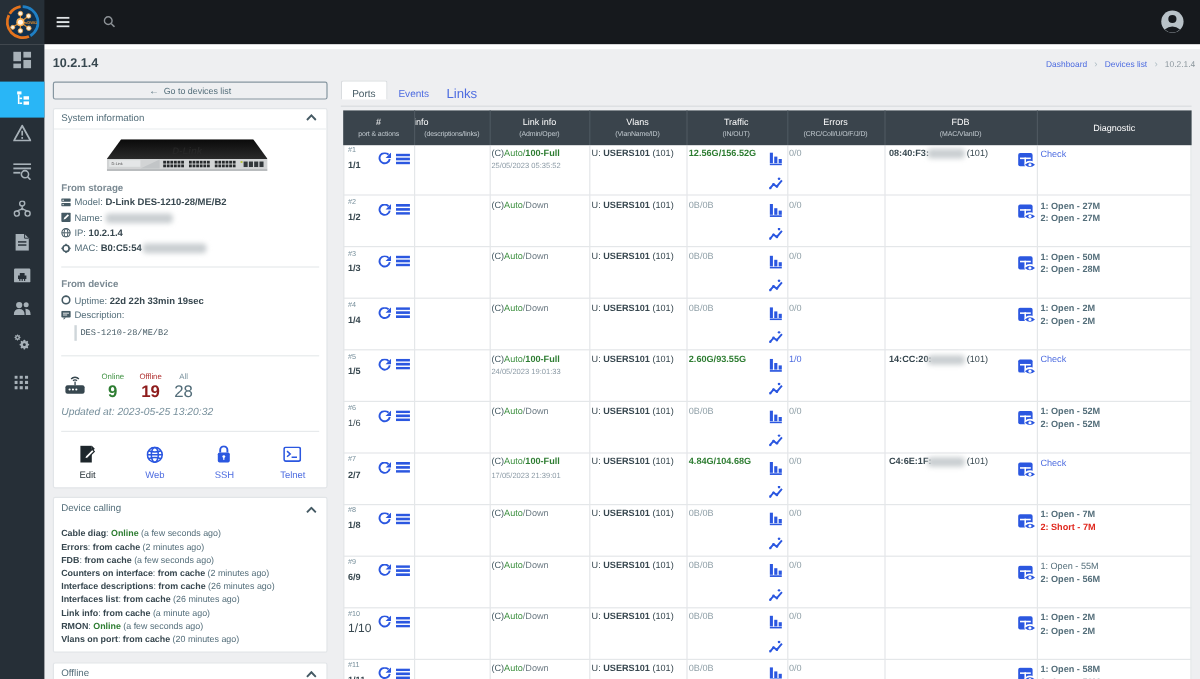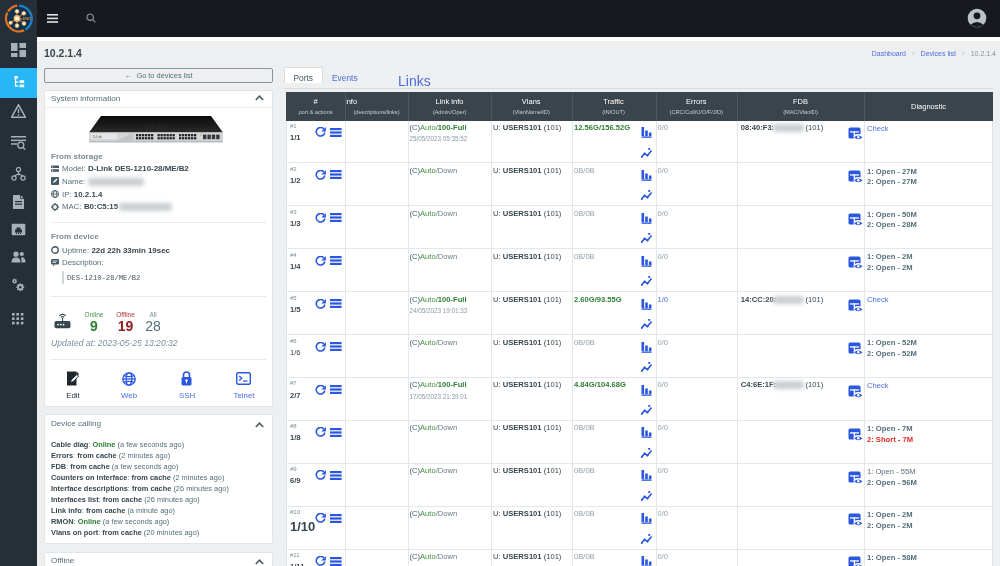--- a/index.html
+++ b/index.html
@@ -223,21 +223,21 @@
 <div class="abs" style="left:62px;top:189.7px;font-size:7.9px;color:#546e7a">IP: <b style="color:#37474f">10.2.1.4</b></div>
 <svg class="abs" style="left:51px;top:203px" width="8" height="8" viewBox="0 0 8 8">
     <circle cx="4" cy="4" r="2.6" fill="none" stroke="#455a64" stroke-width="1.4"></circle>
     <g fill="#455a64">
       <rect x="3.4" y="0" width="1.2" height="1.4"></rect>
       <rect x="3.4" y="6.6" width="1.2" height="1.4"></rect>
       <rect x="0" y="3.4" width="1.4" height="1.2"></rect>
       <rect x="6.6" y="3.4" width="1.4" height="1.2"></rect>
     </g>
   </svg>
-<div class="abs" style="left:62px;top:202.4px;font-size:7.9px;color:#546e7a">MAC: <b style="color:#37474f">B0:C5:15</b></div>
+<div class="abs" style="left:62px;top:202.4px;font-size:7.9px;color:#546e7a">MAC: <b style="color:#37474f">B0:C5:54</b></div>
 <div class="abs" style="left:119px;top:203px;width:53px;height:8px;background:#c9ced1;border-radius:3px;filter:blur(2px)"></div>
 <div class="abs" style="left:51px;top:222px;width:215px;height:1px;background:#e7eaec"></div>
 <div class="abs" style="left:51px;top:232.4px;font-size:8.1px;font-weight:bold;color:#7b8a93">From device</div>
 <svg class="abs" style="left:51px;top:246.4px" width="8" height="8" viewBox="0 0 8 8">
     <circle cx="4" cy="4" r="3.2" fill="none" stroke="#455a64" stroke-width="1.4"></circle>
     <rect x="3.5" y="0" width="1" height="1.6" fill="#455a64"></rect>
   </svg>
 <div class="abs" style="left:62px;top:245.9px;font-size:7.9px;color:#546e7a">Uptime: <b style="color:#37474f">22d 22h 33min 19sec</b></div>
 <svg class="abs" style="left:51px;top:258.8px" width="8" height="8" viewBox="0 0 8 8">
     <rect x="0" y="0" width="8" height="5.5" rx="1" fill="#455a64"></rect>
@@ -312,21 +312,21 @@
 <div class="abs" style="left:51px;top:527.4999999999999px;font-size:7.4px;color:#546e7a;white-space:nowrap"><b style="color:#37474f">Vlans on port</b>: <b style="color:#37474f">from cache</b> (20 minutes ago)</div>
 <div class="abs" style="left:44px;top:552px;width:229px;height:30px;background:#fff;border:1px solid #e2e5e8;border-radius:2px"></div>
 <div class="abs" style="left:51px;top:555.9px;font-size:8.1px;color:#546e7a">Offline</div>
 <svg class="abs" style="left:255px;top:558.5px" width="9" height="6" viewBox="0 0 9 6">
     <path d="M0.8 5 L4.5 1.2 L8.2 5" fill="none" stroke="#455a64" stroke-width="1.6"></path>
   </svg>
 <div class="abs" style="left:600px;top:49.3px;width:396px;text-align:right;font-size:7px;color:#b0bec5"><span style="color:#4d6ce0">Dashboard</span><span style="font-size:8px;margin:0 6px">›</span><span style="color:#4d6ce0">Devices list</span><span style="font-size:8px;margin:0 6px">›</span><span style="color:#8a959c">10.2.1.4</span></div>
 <div class="abs" style="left:283.5px;top:87.7px;width:709.5px;height:1px;background:#d9dcdf"></div>
 <div class="abs" style="left:283.5px;top:67px;width:39.5px;height:16px;background:#fff;border:1px solid #d9dcdf;border-bottom:none;border-radius:2px 2px 0 0;font-size:8.4px;color:#455a64;text-align:center;line-height:20px">Ports</div>
 <div class="abs" style="left:332px;top:72.9px;font-size:8.4px;color:#4d6ce0">Events</div>
-<div class="abs" style="left:398px;top:72.9px;font-size:14px;color:#4d6ce0">Links</div>
+<div class="abs" style="left:372px;top:72.9px;font-size:11px;color:#4d6ce0">Links</div>
 <div class="abs" style="left:286px;top:92px;width:707px;height:474px;background:#fff;border-left:1px solid #e0e3e5;border-right:1px solid #e0e3e5"></div>
 <div class="abs" style="left:286px;top:92px;width:707px;height:28.5px;background:#3a444c"></div>
 <div class="abs" style="left:286px;top:96.7px;width:59px;text-align:center;font-size:7.5px;color:#fff">#</div>
 <div class="abs" style="left:286px;top:109px;width:59px;text-align:center;font-size:5.8px;letter-spacing:-0.1px;color:#c3cbd1">port &amp; actions</div>
 <div class="abs" style="left:345px;top:96.7px;width:63px;text-align:left;font-size:7.5px;color:#fff">info</div>
 <div class="abs" style="left:345px;top:109px;width:63px;text-align:center;font-size:5.8px;letter-spacing:-0.1px;color:#c3cbd1">(descriptions/links)</div>
 <div class="abs" style="left:345px;top:92px;width:1px;height:28.5px;background:#4d575f"></div>
 <div class="abs" style="left:408px;top:96.7px;width:83px;text-align:center;font-size:7.5px;color:#fff">Link info</div>
 <div class="abs" style="left:408px;top:109px;width:83px;text-align:center;font-size:5.8px;letter-spacing:-0.1px;color:#c3cbd1">(Admin/Oper)</div>
 <div class="abs" style="left:408px;top:92px;width:1px;height:28.5px;background:#4d575f"></div>
@@ -707,21 +707,21 @@
       <rect x="2" y="4.3" width="9" height="1.3" fill="#fff"></rect>
       <rect x="5.7" y="4.3" width="1.3" height="5.7" fill="#fff"></rect>
       <ellipse cx="10.3" cy="10.3" rx="4.6" ry="3.4" fill="#fff"></ellipse>
       <path d="M6.1 10.3 Q10.3 6.6 14.5 10.3 Q10.3 14 6.1 10.3Z" fill="#2b57e0"></path>
       <circle cx="10.3" cy="10.3" r="1.3" fill="#fff"></circle>
     </svg>
     <div class="abs" style="left:581px;top:346.4px;font-size:7.6px;font-weight:normal;color:#546e7a">1: Open - 55M</div>
     <div class="abs" style="left:581px;top:357.2px;font-size:7.6px;font-weight:bold;color:#546e7a">2: Open - 56M</div>
     <div class="abs" style="left:0;top:427.99999999999994px;width:707px;height:1px;background:#e4e7e9"></div>
     <div class="abs" style="left:4px;top:388.59999999999997px;font-size:6px;color:#78909c">#10</div>
-    <div class="abs" style="left:4px;top:398.7px;font-size:13px;font-weight:bold;color:#37474f">1/10</div>
+    <div class="abs" style="left:4px;top:398.7px;font-size:10px;font-weight:normal;color:#37474f">1/10</div>
     <svg style="position:absolute;left:28.9px;top:392.7px" width="11" height="11" viewBox="0 0 11 11">
       <path d="M8.8 1.9 A4.3 4.3 0 1 0 9.8 5.5" fill="none" stroke="#2b57e0" stroke-width="1.6"></path>
       <path d="M10.9 0 L10.9 4.6 L6.3 4.6 Z" fill="#2b57e0"></path>
     </svg>
     <svg style="position:absolute;left:44px;top:393.09999999999997px" width="12" height="9" viewBox="0 0 12 9">
       <rect y="0" width="11.6" height="2.2" fill="#2b57e0"></rect>
       <rect y="3.4" width="11.6" height="2.2" fill="#2b57e0"></rect>
       <rect y="6.8" width="11.6" height="2.2" fill="#2b57e0"></rect>
     </svg>
     <div class="abs" style="left:123.5px;top:388.59999999999997px;font-size:7.6px;color:#455a64">(C)<span style="color:#3f9142">Auto</span><span style="color:#6d7b84">/Down</span></div>

